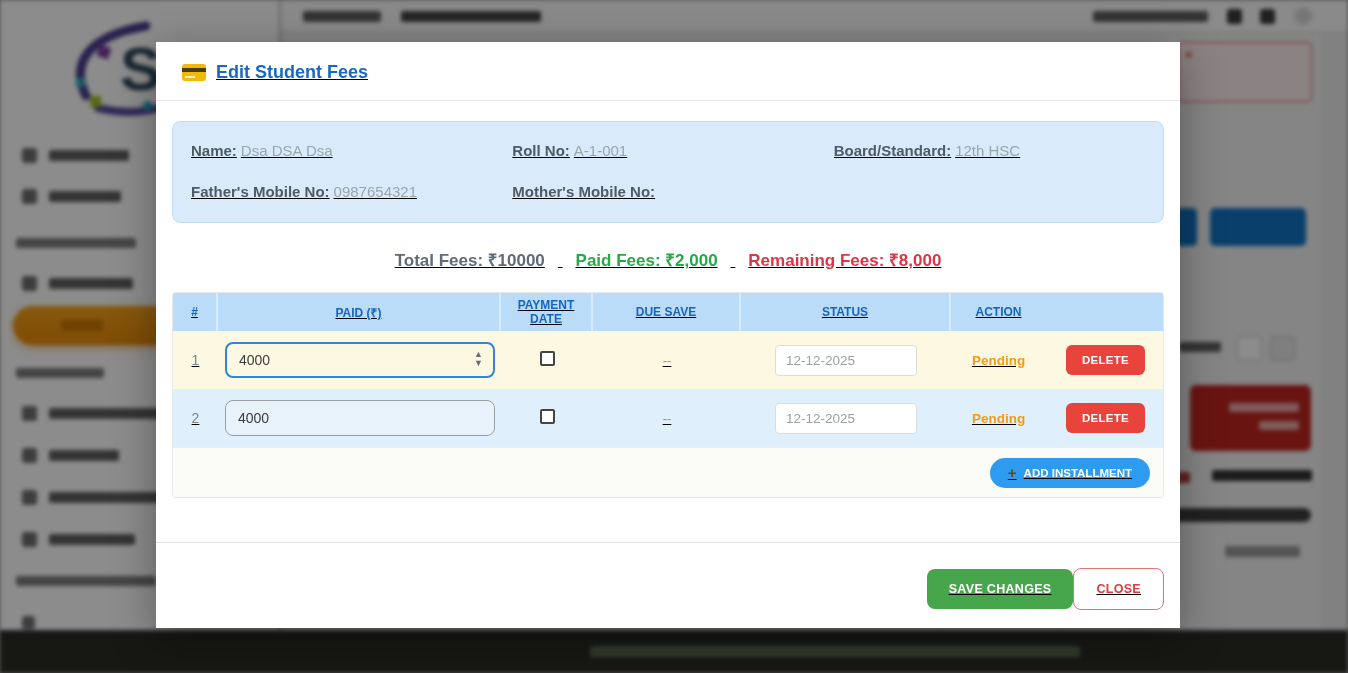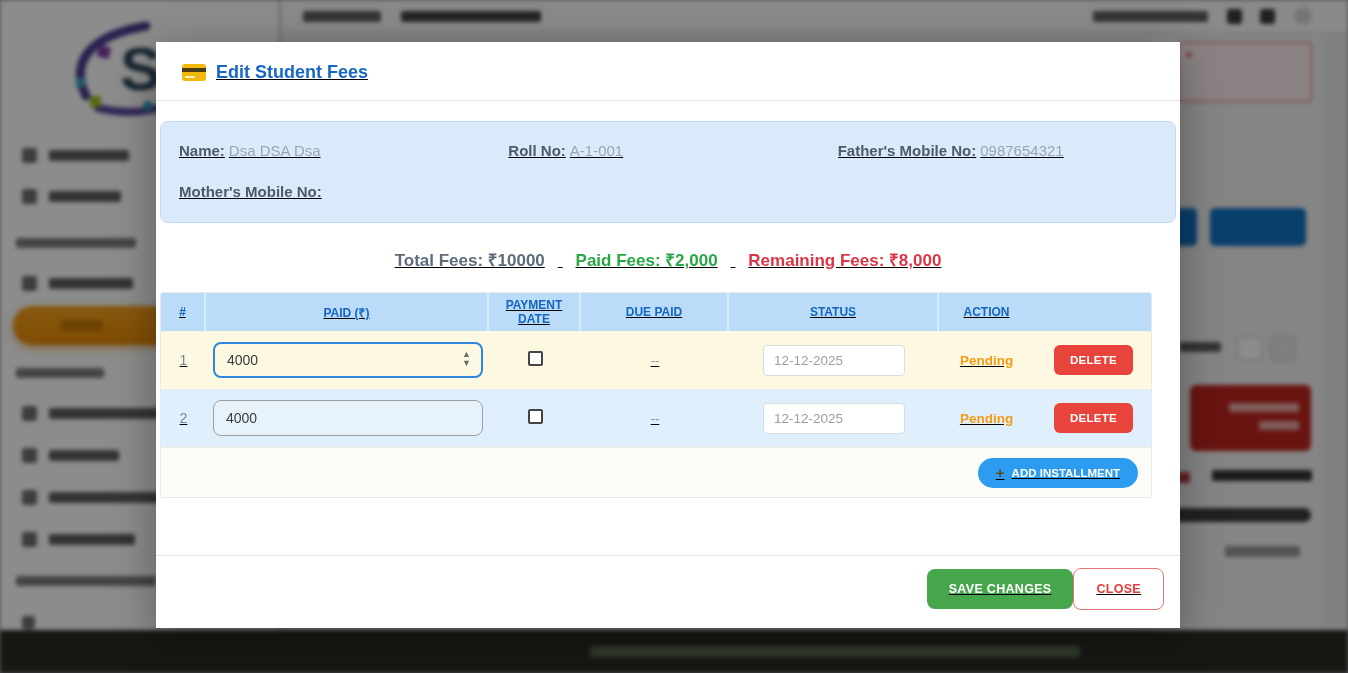--- a/index.html
+++ b/index.html
@@ -36,21 +36,21 @@
 
   
   .modal { position:absolute; left:156px; top:42px; width:1024px; height:586px; background:#ffffff; border-radius:0;
            box-shadow:0 10px 40px rgba(0,0,0,.35); display:flex; flex-direction:column; overflow:hidden;text-decoration:underline; }
   .modal-header { flex:0 0 auto; padding:20px 26px 17px; border-bottom:1px solid #e4e4e4; display:flex; align-items:center; gap:10px; }
   .card-icon { width:24px; height:17px; background:#f0b90b; border-radius:3px; position:relative; flex:0 0 auto; }
   .card-icon::before { content:""; position:absolute; left:0; right:0; top:4px; height:4px; background:#4a3b12; }
   .card-icon::after { content:""; position:absolute; left:3px; bottom:3px; width:10px; height:2px; background:#fff1bf; }
   .modal-title { color:#1667c7; font-size:18px; font-weight:bold; }
 
-  .modal-body { flex:1 1 auto; padding:20px 4px 0; }
+  .modal-body { flex:1 1 auto; padding:20px 16px 0; }
   .info-panel { background:#d9ebfa; border:1px solid #c2dcf3; border-radius:8px; padding:20px 18px 22px;
                 display:grid; grid-template-columns:1fr 1fr 1fr; row-gap:24px; column-gap:10px; }
   .info-cell { font-size:15px; white-space:nowrap; overflow:hidden; }
   .info-label { color:#4e5a66; font-weight:bold; }
   .info-value { color:#9aa5ae; margin-left:4px; }
 
   .fees-summary { text-align:center; margin:25px 0 21px; font-size:17px; font-weight:bold; }
   .fees-summary span { margin:8px 13px; }
   .fee-total { color:#5d6b7a; }
   .fee-paid { color:#28a745; }
@@ -73,21 +73,21 @@
   .spinner { position:absolute; right:12px; top:8px; display:flex; flex-direction:column; line-height:9px; font-size:9px; color:#6d6d6d; }
   .paid-checkbox { width:15px; height:15px; accent-color:#ffffff; border:2px solid #444; appearance:none; background:#fff; border-radius:2px; cursor:pointer; }
   .cell-dash { color:#8a9097; font-size:13px; }
   .date-input { width:142px; height:31px; background:#ffffff; border:1px solid #dcdcdc; border-radius:4px; color:#9aa0a6; font-size:13.5px; padding:0 10px; outline:none; font-family:"Liberation Sans",sans-serif; }
   .status-pending { color:#f39c12; font-size:13.5px; font-weight:bold; }
   .delete-btn { background:#e8443c; color:#ffffff; border:none; border-radius:6px; font-size:11.5px; font-weight:bold; padding:9px 16px; cursor:pointer; letter-spacing:.3px; font-family:"Liberation Sans",sans-serif; }
   .t-foot { background:#fbfbf7; height:50px; display:flex; justify-content:flex-end; align-items:center; padding-right:13px; border-top:1px solid #efefe8; }
   .add-btn { background:#2d9cf0; color:#ffffff; border:none; border-radius:16px; font-size:11.5px; font-weight:bold; padding:9px 18px; cursor:pointer; display:flex; align-items:center; gap:7px; font-family:"Liberation Sans",sans-serif; }
   .add-btn .plus { color:#5d4c1e; font-size:15px; font-weight:bold; line-height:10px; }
 
-  .modal-footer { flex:0 0 auto; border-top:1px solid #e4e4e4; padding:12px 16px 18px; display:flex; justify-content:flex-end; align-items:center; }
+  .modal-footer { flex:0 0 auto; border-top:1px solid #e4e4e4; padding:25px 16px 18px; display:flex; justify-content:flex-end; align-items:center; }
   .save-btn { background:#47a64b; color:#fff; border:none; border-radius:8px; font-size:12.5px; font-weight:bold; padding:13px 22px; cursor:pointer; letter-spacing:.3px; font-family:"Liberation Sans",sans-serif; }
   .close-btn { background:#ffffff; color:#e53935; border:1px solid #e57373; border-radius:8px; font-size:12.5px; font-weight:bold; padding:13px 22px; cursor:pointer; margin-left:0px; letter-spacing:.3px; font-family:"Liberation Sans",sans-serif; }
 </style>
 </head>
 <body>
 
 <div class="bg-page">
   <div class="bg-topbar">
     <div class="bg-txt" style="position:absolute;left:22px;top:11px;width:78px;"></div>
     <div class="bg-txt" style="position:absolute;left:120px;top:11px;width:140px;background:#444;"></div>
@@ -178,37 +178,38 @@
 <div class="modal">
   <div class="modal-header">
     <span class="card-icon"></span>
     <span class="modal-title">Edit Student Fees</span>
   </div>
 
   <div class="modal-body">
     <div class="info-panel">
       <div class="info-cell"><span class="info-label">Name:</span><span class="info-value">Dsa DSA Dsa</span></div>
       <div class="info-cell"><span class="info-label">Roll No:</span><span class="info-value">A-1-001</span></div>
+      <div class="info-cell"><span class="info-label">Board/Standard:</span><span class="info-value">12th HSC</span></div>
       <div class="info-cell"><span class="info-label">Father's Mobile No:</span><span class="info-value">0987654321</span></div>
       <div class="info-cell"><span class="info-label">Mother's Mobile No:</span><span class="info-value"></span></div>
       <div class="info-cell"></div>
     </div>
 
     <div class="fees-summary">
       <span class="fee-total">Total Fees: ₹10000</span>
       <span class="fee-paid">Paid Fees: ₹2,000</span>
       <span class="fee-remaining">Remaining Fees: ₹8,000</span>
     </div>
 
     <div class="fees-table">
       <div class="t-row t-head">
         <div class="t-cell">#</div>
         <div class="t-cell">PAID (₹)</div>
         <div class="t-cell">PAYMENT DATE</div>
-        <div class="t-cell">DUE PAID</div>
+        <div class="t-cell">DUE SAVE</div>
         <div class="t-cell">STATUS</div>
         <div class="t-cell">ACTION</div>
       </div>
 
       <div class="t-row t-body-row row-warn">
         <div class="t-cell cell-num">1</div>
         <div class="t-cell" style="text-align:left;">
           <span class="inst-wrap">
             <input type="text" class="inst-input inst-focused" value="4000" style="">
             <span class="spinner">

